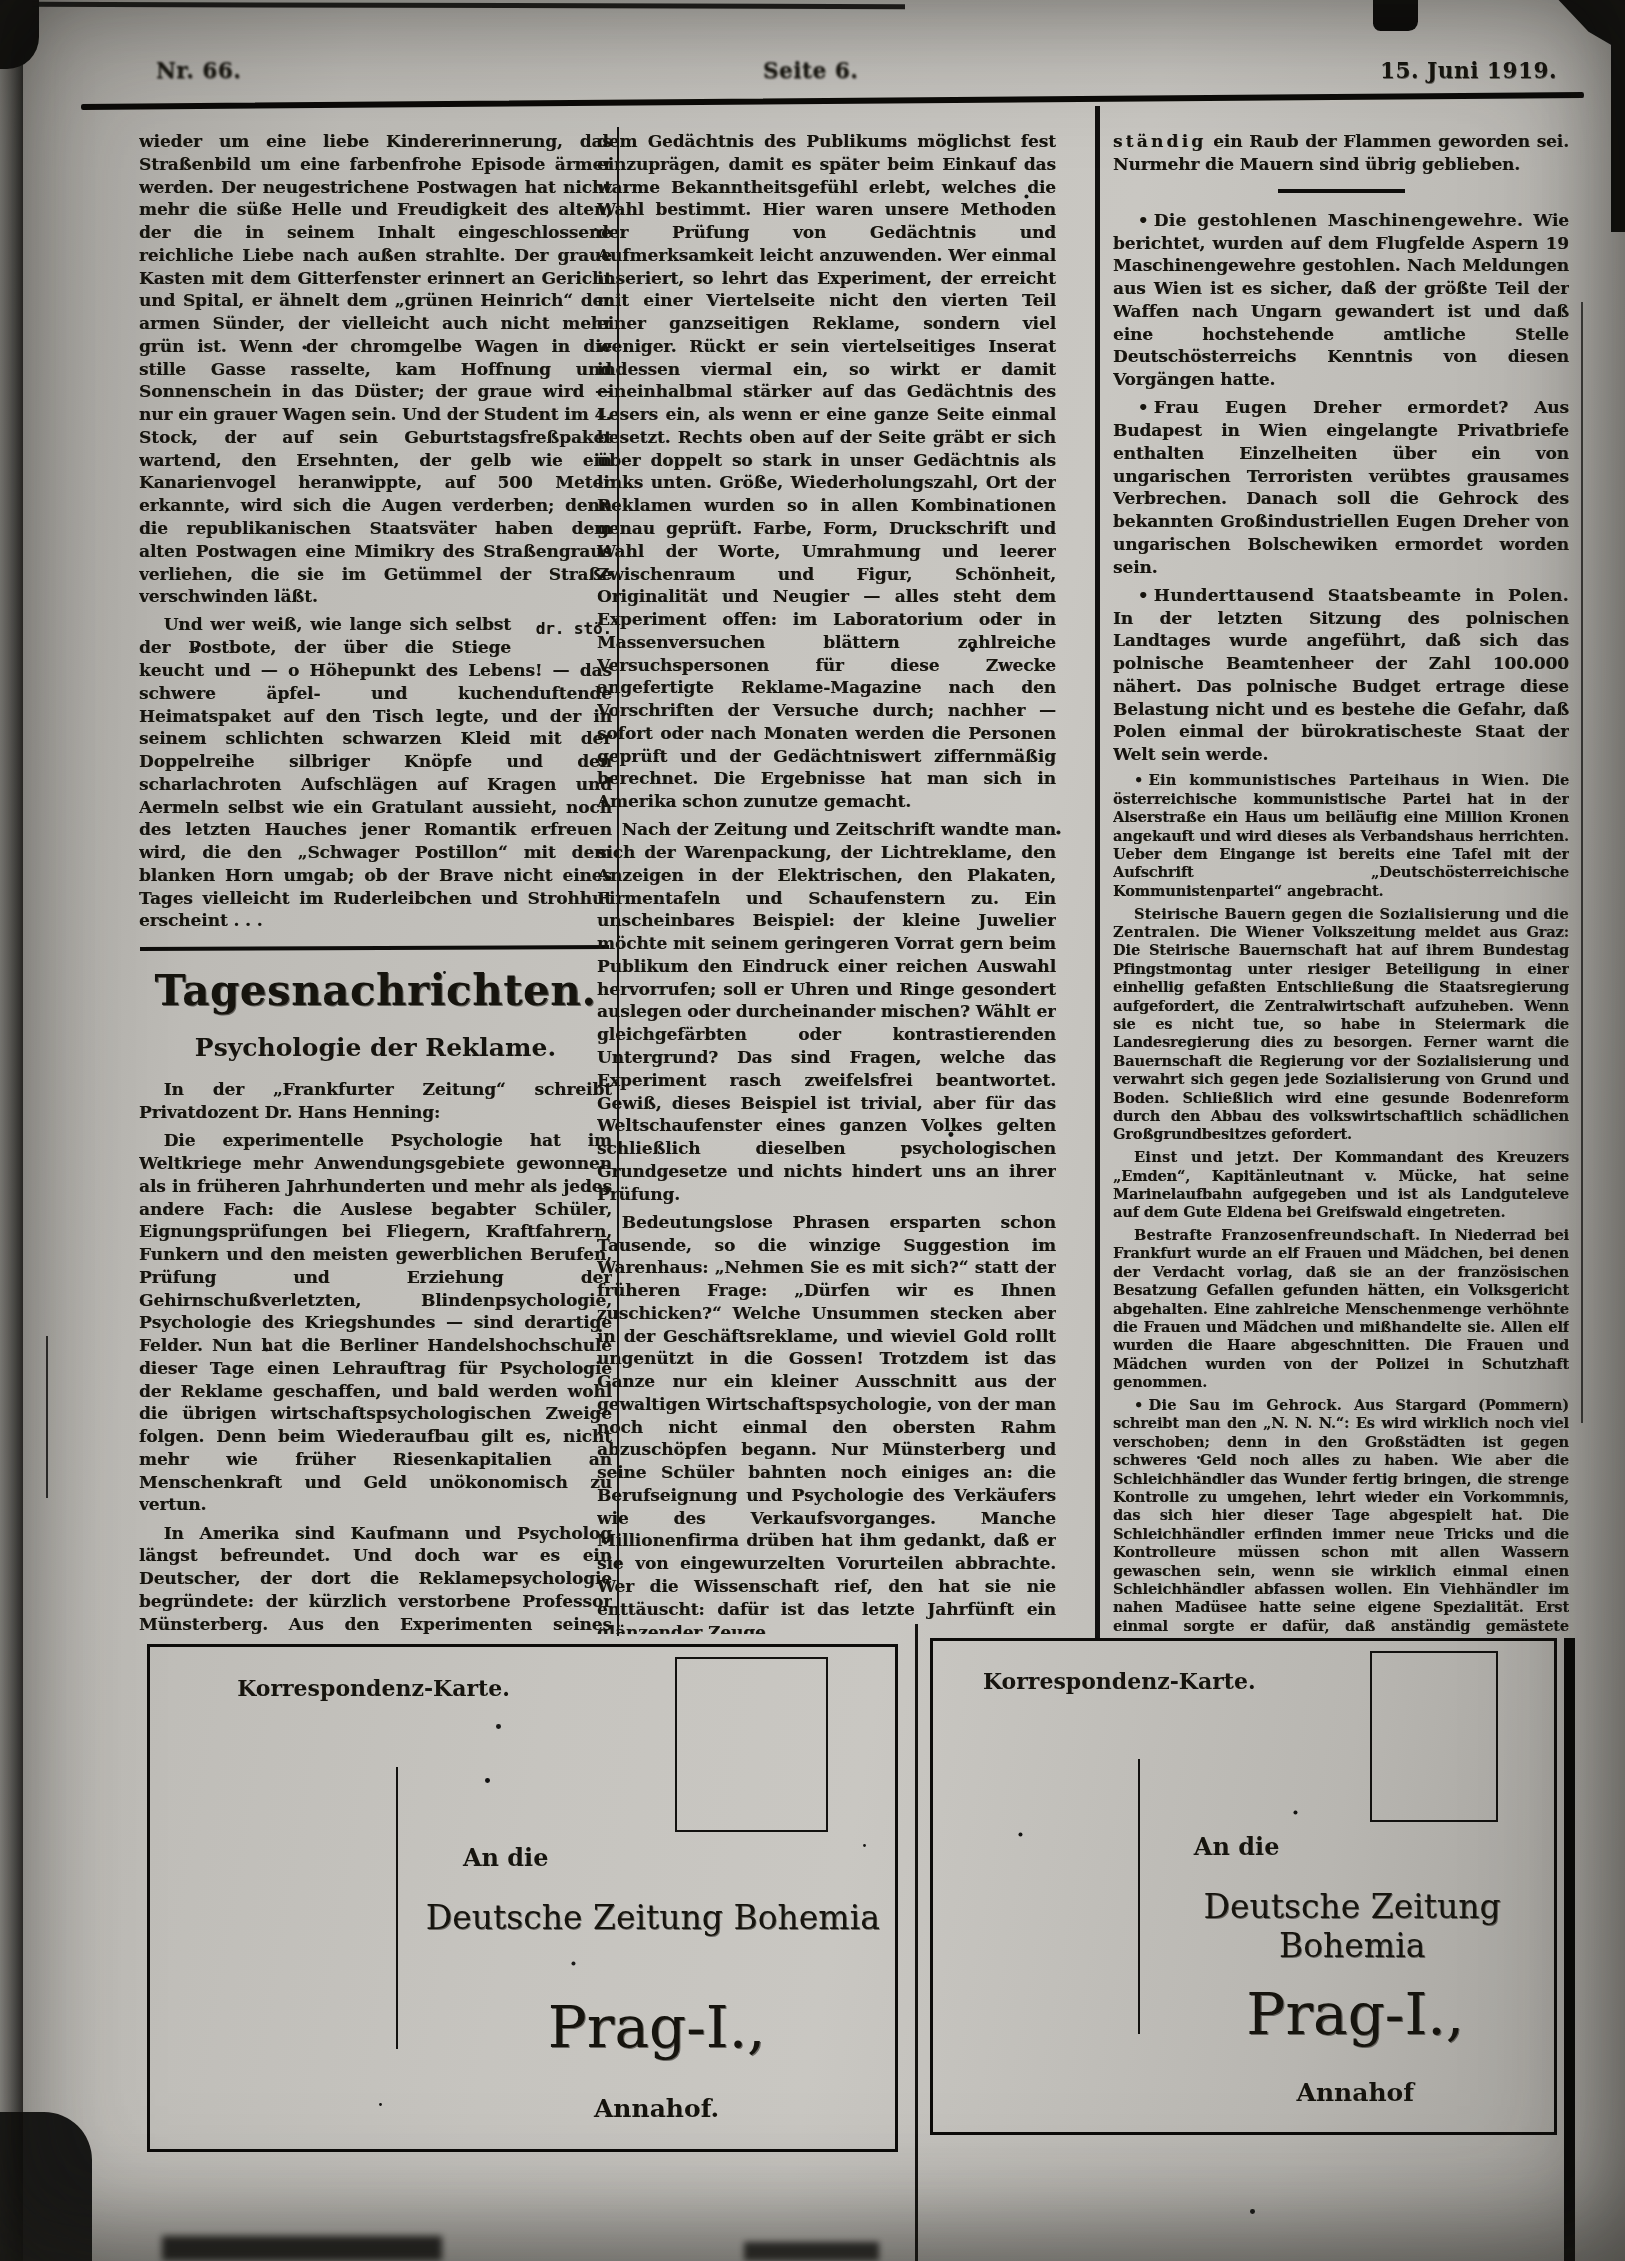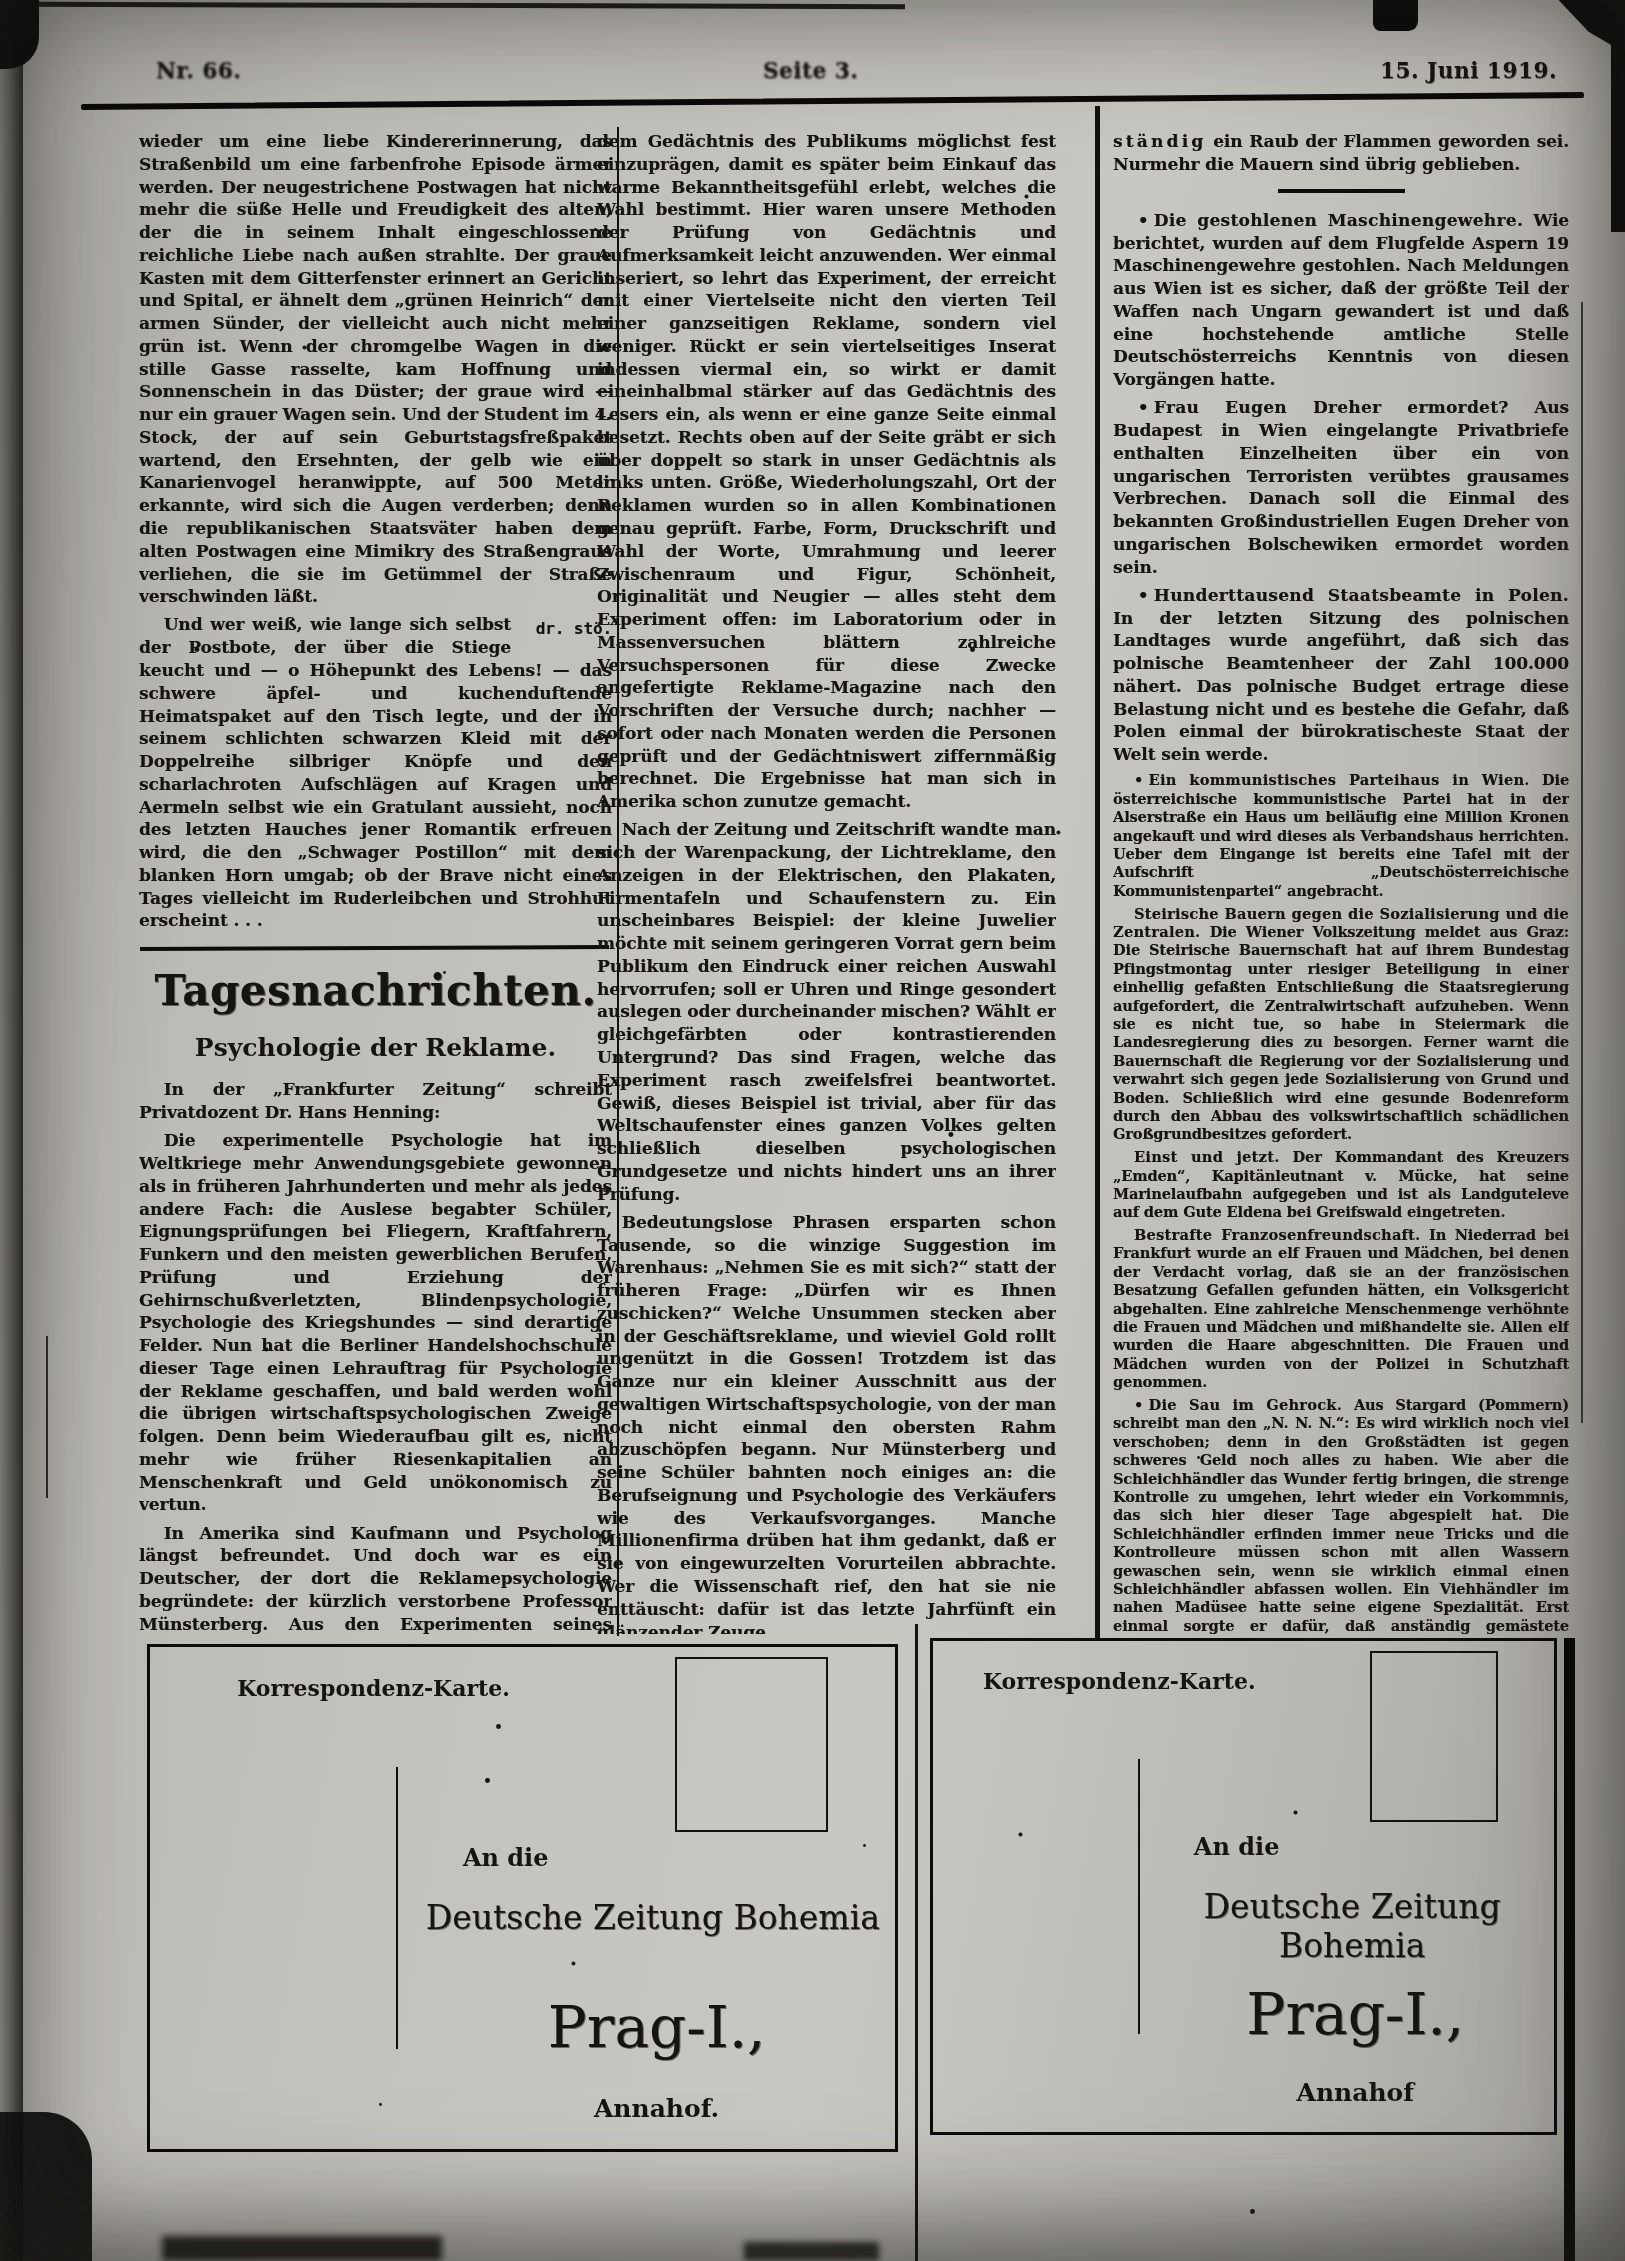--- a/index.html
+++ b/index.html
@@ -70,21 +70,21 @@
                48px 1185px 0 -0.5px #131311, 280px 1562px 0 0 #1a1a18, 162px 1940px 0 -1.1px #141412,
                377px 65px 0 -1.1px #181816, 808px 32px 0 -0.5px #131311;}
 </style>
 </head>
 <body>
 
 <div class="page">
 
   <div class="hdr">
     <span class="blurred">Nr. 66.</span>
-    <span class="blurred">Seite 3.</span>
+    <span class="blurred">Seite 6.</span>
     <span>15. Juni 1919.</span>
   </div>
   <div class="hdr-rule"></div>
 
   <div class="vdiv vdiv1"></div>
   <div class="vdiv vdiv2"></div>
   <div class="vdiv vdiv3"></div>
 
   <div class="col col1">
     <p>wieder um eine liebe Kindererinnerung, das Straßenbild um eine farbenfrohe Episode ärmer werden. Der neugestrichene Postwagen hat nicht mehr die süße Helle und Freudigkeit des alten, der die in seinem Inhalt eingeschlossene reichliche Liebe nach außen strahlte. Der graue Kasten mit dem Gitterfenster erinnert an Gericht und Spital, er ähnelt dem „grünen Heinrich“ der armen Sünder, der vielleicht auch nicht mehr grün ist. Wenn der chromgelbe Wagen in die stille Gasse rasselte, kam Hoffnung und Sonnenschein in das Düster; der graue wird — nur ein grauer Wagen sein. Und der Student im 4. Stock, der auf sein Geburtstagsfreßpaket wartend, den Ersehnten, der gelb wie ein Kanarienvogel heranwippte, auf 500 Meter erkannte, wird sich die Augen verderben; denn die republikanischen Staatsväter haben dem alten Postwagen eine Mimikry des Straßengraus verliehen, die sie im Getümmel der Straße verschwinden läßt.</p>
@@ -101,21 +101,21 @@
     <p>dem Gedächtnis des Publikums möglichst fest einzuprägen, damit es später beim Einkauf das warme Bekanntheitsgefühl erlebt, welches die Wahl bestimmt. Hier waren unsere Methoden der Prüfung von Gedächtnis und Aufmerksamkeit leicht anzuwenden. Wer einmal inseriert, so lehrt das Experiment, der erreicht mit einer Viertelseite nicht den vierten Teil einer ganzseitigen Reklame, sondern viel weniger. Rückt er sein viertelseitiges Inserat indessen viermal ein, so wirkt er damit eineinhalbmal stärker auf das Gedächtnis des Lesers ein, als wenn er eine ganze Seite einmal besetzt. Rechts oben auf der Seite gräbt er sich über doppelt so stark in unser Gedächtnis als links unten. Größe, Wiederholungszahl, Ort der Reklamen wurden so in allen Kombinationen genau geprüft. Farbe, Form, Druckschrift und Wahl der Worte, Umrahmung und leerer Zwischenraum und Figur, Schönheit, Originalität und Neugier — alles steht dem Experiment offen: im Laboratorium oder in Massenversuchen blättern zahlreiche Versuchspersonen für diese Zwecke angefertigte Reklame-Magazine nach den Vorschriften der Versuche durch; nachher — sofort oder nach Monaten werden die Personen geprüft und der Gedächtniswert ziffernmäßig berechnet. Die Ergebnisse hat man sich in Amerika schon zunutze gemacht.</p>
     <p class="ind">Nach der Zeitung und Zeitschrift wandte man sich der Warenpackung, der Lichtreklame, den Anzeigen in der Elektrischen, den Plakaten, Firmentafeln und Schaufenstern zu. Ein unscheinbares Beispiel: der kleine Juwelier möchte mit seinem geringeren Vorrat gern beim Publikum den Eindruck einer reichen Auswahl hervorrufen; soll er Uhren und Ringe gesondert auslegen oder durcheinander mischen? Wählt er gleichgefärbten oder kontrastierenden Untergrund? Das sind Fragen, welche das Experiment rasch zweifelsfrei beantwortet. Gewiß, dieses Beispiel ist trivial, aber für das Weltschaufenster eines ganzen Volkes gelten schließlich dieselben psychologischen Grundgesetze und nichts hindert uns an ihrer Prüfung.</p>
     <p class="ind">Bedeutungslose Phrasen ersparten schon Tausende, so die winzige Suggestion im Warenhaus: „Nehmen Sie es mit sich?“ statt der früheren Frage: „Dürfen wir es Ihnen zuschicken?“ Welche Unsummen stecken aber in der Geschäftsreklame, und wieviel Gold rollt ungenützt in die Gossen! Trotzdem ist das Ganze nur ein kleiner Ausschnitt aus der gewaltigen Wirtschaftspsychologie, von der man noch nicht einmal den obersten Rahm abzuschöpfen begann. Nur Münsterberg und seine Schüler bahnten noch einiges an: die Berufseignung und Psychologie des Verkäufers wie des Verkaufsvorganges. Manche Millionenfirma drüben hat ihm gedankt, daß er sie von eingewurzelten Vorurteilen abbrachte. Wer die Wissenschaft rief, den hat sie nie enttäuscht: dafür ist das letzte Jahrfünft ein glänzender Zeuge.</p>
 
   </div>
 
   <div class="col col3">
     <p><span class="spaced">ständig</span> <span>ein Raub der Flammen geworden sei. Nurmehr die Mauern sind übrig geblieben.</span></p>
     <div class="rule-short"></div>
     <p class="ind"><span class="bullet">•</span><span class="lead">Die gestohlenen Maschinengewehre.</span> <span>Wie berichtet, wurden auf dem Flugfelde Aspern 19 Maschinengewehre gestohlen. Nach Meldungen aus Wien ist es sicher, daß der größte Teil der Waffen nach Ungarn gewandert ist und daß eine hochstehende amtliche Stelle Deutschösterreichs Kenntnis von diesen Vorgängen hatte.</span></p>
-    <p class="ind"><span class="bullet">•</span><span class="lead">Frau Eugen Dreher ermordet?</span> <span>Aus Budapest in Wien eingelangte Privatbriefe enthalten Einzelheiten über ein von ungarischen Terroristen verübtes grausames Verbrechen. Danach soll die Einmal des bekannten Großindustriellen Eugen Dreher von ungarischen Bolschewiken ermordet worden sein.</span></p>
+    <p class="ind"><span class="bullet">•</span><span class="lead">Frau Eugen Dreher ermordet?</span> <span>Aus Budapest in Wien eingelangte Privatbriefe enthalten Einzelheiten über ein von ungarischen Terroristen verübtes grausames Verbrechen. Danach soll die Gehrock des bekannten Großindustriellen Eugen Dreher von ungarischen Bolschewiken ermordet worden sein.</span></p>
     <p class="ind"><span class="bullet">•</span><span class="lead">Hunderttausend Staatsbeamte in Polen.</span> <span>In der letzten Sitzung des polnischen Landtages wurde angeführt, daß sich das polnische Beamtenheer der Zahl 100.000 nähert. Das polnische Budget ertrage diese Belastung nicht und es bestehe die Gefahr, daß Polen einmal der bürokratischeste Staat der Welt sein werde.</span></p>
     <div class="small">
       <p class="ind"><span class="bullet">•</span><span class="lead">Ein kommunistisches Parteihaus in Wien.</span> <span>Die österreichische kommunistische Partei hat in der Alserstraße ein Haus um beiläufig eine Million Kronen angekauft und wird dieses als Verbandshaus herrichten. Ueber dem Eingange ist bereits eine Tafel mit der Aufschrift „Deutschösterreichische Kommunistenpartei“ angebracht.</span></p>
       <p class="ind"><span class="lead">Steirische Bauern gegen die Sozialisierung und die Zentralen.</span> <span>Die Wiener Volkszeitung meldet aus Graz: Die Steirische Bauernschaft hat auf ihrem Bundestag Pfingstmontag unter riesiger Beteiligung in einer einhellig gefaßten Entschließung die Staatsregierung aufgefordert, die Zentralwirtschaft aufzuheben. Wenn sie es nicht tue, so habe in Steiermark die Landesregierung dies zu besorgen. Ferner warnt die Bauernschaft die Regierung vor der Sozialisierung und verwahrt sich gegen jede Sozialisierung von Grund und Boden. Schließlich wird eine gesunde Bodenreform durch den Abbau des volkswirtschaftlich schädlichen Großgrundbesitzes gefordert.</span></p>
       <p class="ind"><span class="lead">Einst und jetzt.</span> <span>Der Kommandant des Kreuzers „Emden“, Kapitänleutnant v. Mücke, hat seine Marinelaufbahn aufgegeben und ist als Landguteleve auf dem Gute Eldena bei Greifswald eingetreten.</span></p>
       <p class="ind"><span class="lead">Bestrafte Franzosenfreundschaft.</span> <span>In Niederrad bei Frankfurt wurde an elf Frauen und Mädchen, bei denen der Verdacht vorlag, daß sie an der französischen Besatzung Gefallen gefunden hätten, ein Volksgericht abgehalten. Eine zahlreiche Menschenmenge verhöhnte die Frauen und Mädchen und mißhandelte sie. Allen elf wurden die Haare abgeschnitten. Die Frauen und Mädchen wurden von der Polizei in Schutzhaft genommen.</span></p>
       <p class="ind"><span class="bullet">•</span><span class="lead">Die Sau im Gehrock.</span> <span>Aus Stargard (Pommern) schreibt man den „N. N. N.“: Es wird wirklich noch viel verschoben; denn in den Großstädten ist gegen schweres Geld noch alles zu haben. Wie aber die Schleichhändler das Wunder fertig bringen, die strenge Kontrolle zu umgehen, lehrt wieder ein Vorkommnis, das sich hier dieser Tage abgespielt hat. Die Schleichhändler erfinden immer neue Tricks und die Kontrolleure müssen schon mit allen Wassern gewaschen sein, wenn sie wirklich einmal einen Schleichhändler abfassen wollen. Ein Viehhändler im nahen Madüsee hatte seine eigene Spezialität. Erst einmal sorgte er dafür, daß anständig gemästete Schweine in seine Behausung kamen. Hier kleidete er sie hübsch sauber und sorgfältig ein, um damit ihre Reise nach Berlin zu erleichtern. Einmal war's ein Gesellschaftsanzug, das anderemal ein Frack, kurz jedes Kleidungsstück, das er auftreiben konnte, wurde für den Schleichhandel verwandt. Die Kontrolle kam hinter diesen Schwindel dadurch, daß sie auf den Kleiderkonsum des Viehhändlers aufmerksam gemacht wurde. Plötzlich erscheint ein Geheimschlachtungs-Detektiv in der Wohnung des Viehhändlers. Und hätte er nicht gewußt, daß er auf die Kleider des Viehhändlers achten müsse, wäre ihm sicherlich die 4½ Zentner schwere Sau entgangen, die in der Kammer, im Gehrock gekleidet, hoch aufgerichtet (selbstverständlich geschlachtet) an einem Tisch lehnte, wie ein Mann, der den Schlaf des Gerechten schlief.</span></p>
     </div>
   </div>
 

